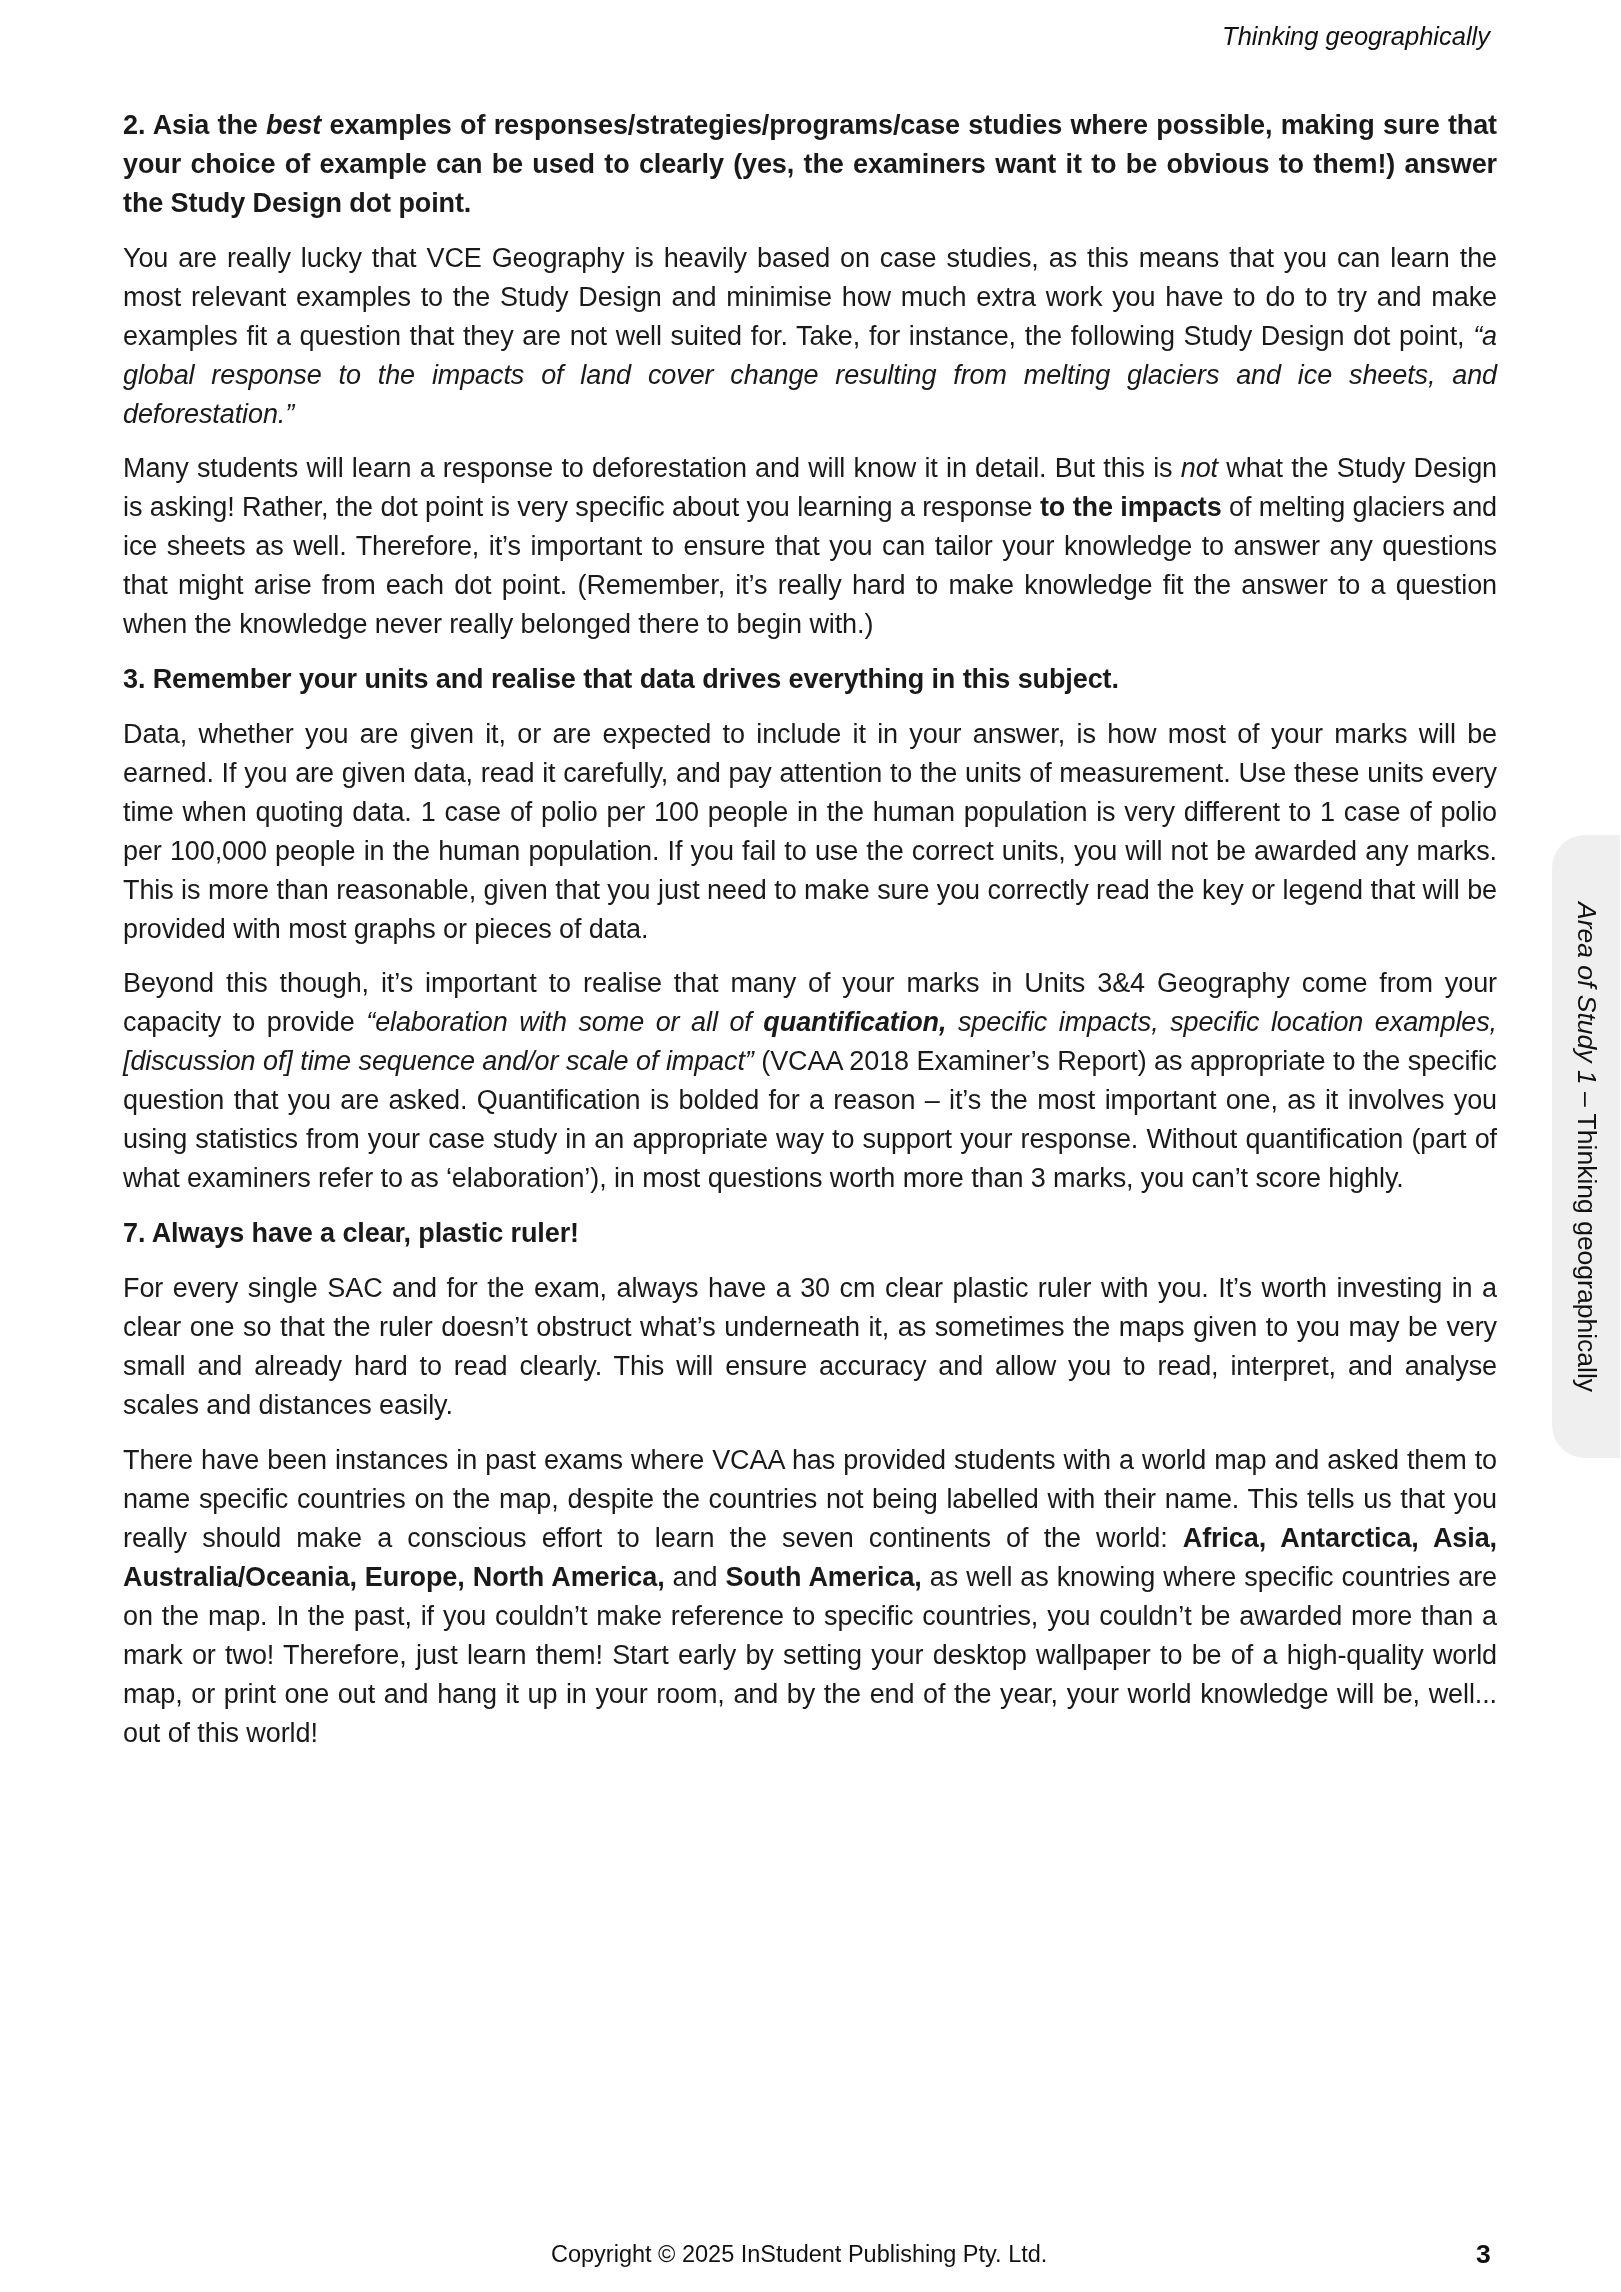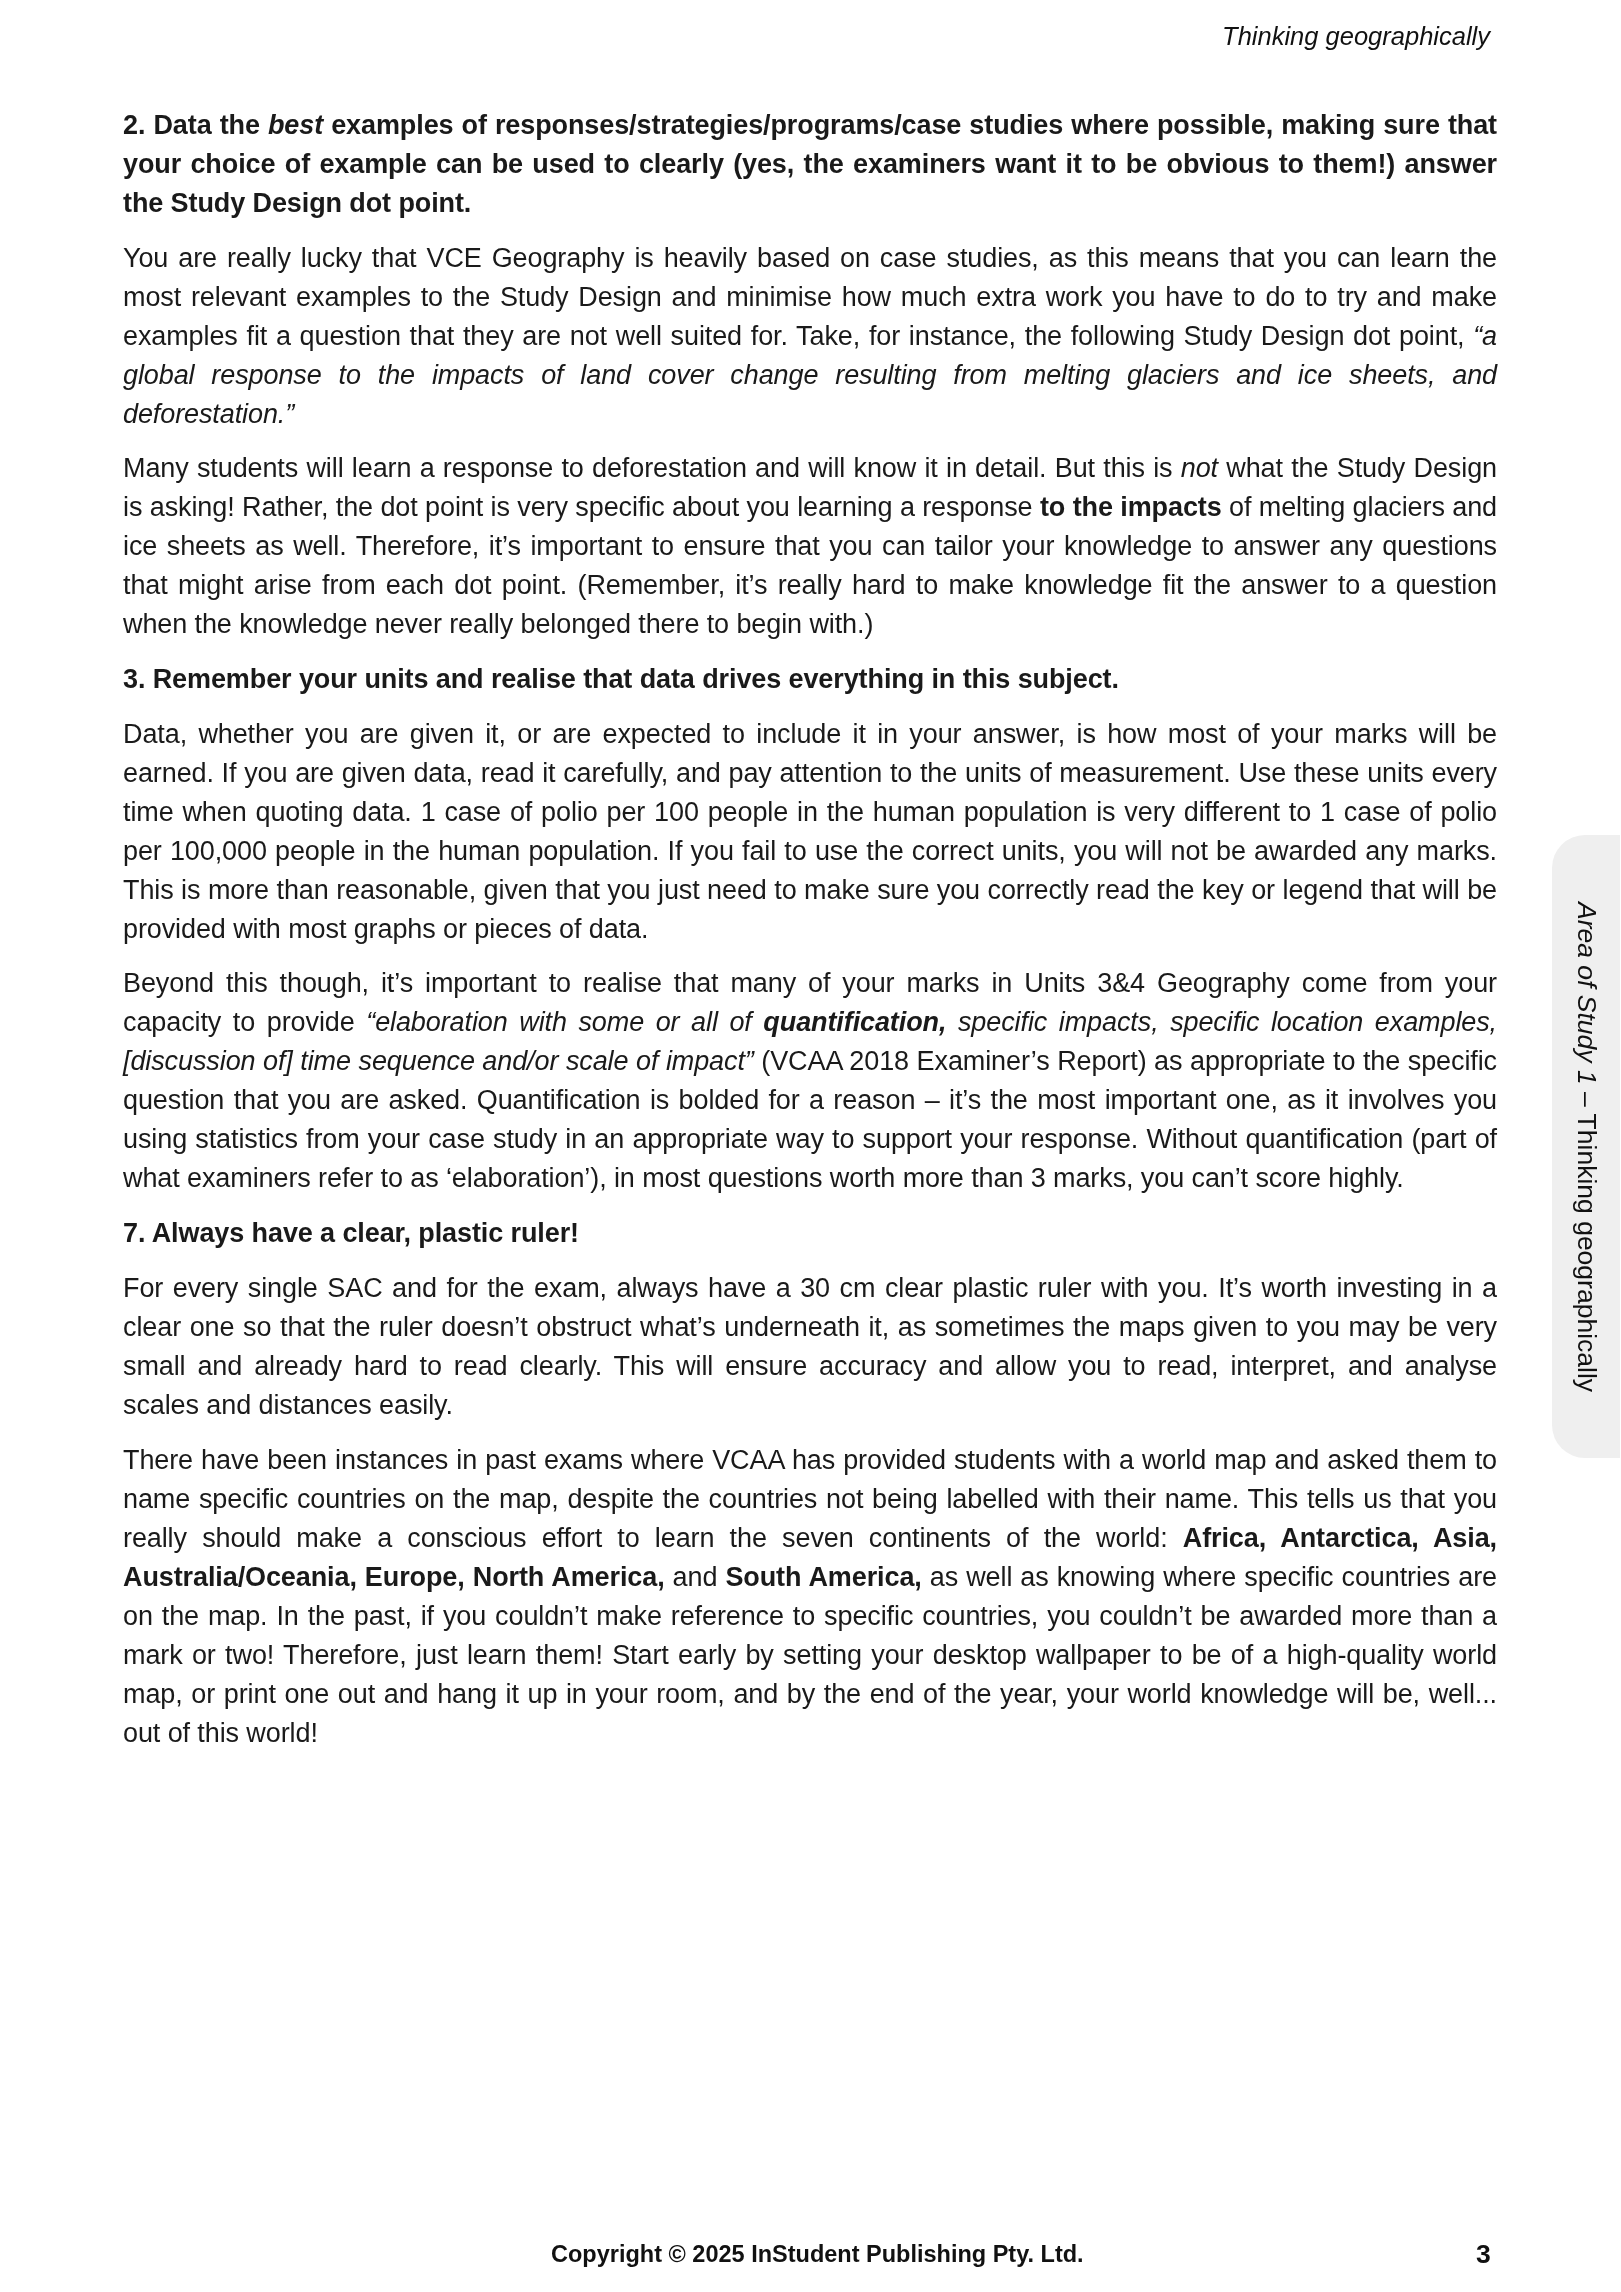--- a/index.html
+++ b/index.html
@@ -10,31 +10,31 @@
              text-align: justify; letter-spacing: -0.1px; }
   .content p { margin: 0 0 15.7px 0; }
   .content p.heading { font-weight: bold; margin-bottom: 15.7px; }
   .content i, .content em { }
   .content b { font-weight: bold; }
   .side-tab { position: absolute; left: 1552px; top: 835px; width: 68px; height: 623px;
               background: #efefef; border-radius: 33px 0 0 33px; }
   .side-tab-text { position: absolute; left: 50%; top: 50%; transform: translate(-50%, -50%) rotate(90deg);
                    white-space: nowrap; font-size: 26.5px; color: #111; }
   .footer { position: absolute; top: 2241px; left: 0; width: 1621px; font-size: 23.5px; color: #111; }
-  .footer .copyright { position: absolute; left: 551px; font-weight: bold; }
+  .footer .copyright { position: absolute; left: 551px; }
   .footer .page-no { position: absolute; left: 1476px; font-weight: bold; font-size: 26.5px; top: -2px; }
 </style>
 </head>
 <body>
 
 <div class="running-head">Thinking geographically</div>
 
 <div class="content">
 
-  <p class="heading"><span>2.</span><span> Data the </span><i>best</i><span> examples of responses/strategies/programs/case studies where possible, making sure that your choice of example can be used to clearly (yes, the examiners want it to be obvious to them!) answer the Study Design dot point.</span></p>
+  <p class="heading"><span>2.</span><span> Asia the </span><i>best</i><span> examples of responses/strategies/programs/case studies where possible, making sure that your choice of example can be used to clearly (yes, the examiners want it to be obvious to them!) answer the Study Design dot point.</span></p>
 
   <p><span>You are really lucky that VCE Geography is heavily based on case studies, as this means that you can learn the most relevant examples to the Study Design and minimise how much extra work you have to do to try and make examples fit a question that they are not well suited for.  Take, for instance, the following Study Design dot point, </span><i>“a global response to the impacts of land cover change resulting from melting glaciers and ice sheets, and deforestation.”</i></p>
 
   <p><span>Many students will learn a response to deforestation and will know it in detail.  But this is </span><i>not</i><span> what the Study Design is asking! Rather, the dot point is very specific about you learning a response </span><b>to the impacts</b><span> of melting glaciers and ice sheets as well.  Therefore, it’s important to ensure that you can tailor your knowledge to answer any questions that might arise from each dot point.  (Remember, it’s really hard to make knowledge fit the answer to a question when the knowledge never really belonged there to begin with.)</span></p>
 
   <p class="heading">3. Remember your units and realise that data drives everything in this subject.</p>
 
   <p>Data, whether you are given it, or are expected to include it in your answer, is how most of your marks will be earned. If you are given data, read it carefully, and pay attention to the units of measurement. Use these units every time when quoting data. 1 case of polio per 100 people in the human population is very different to 1 case of polio per 100,000 people in the human population. If you fail to use the correct units, you will not be awarded any marks. This is more than reasonable, given that you just need to make sure you correctly read the key or legend that will be provided with most graphs or pieces of data.</p>
 
   <p><span>Beyond this though, it’s important to realise that many of your marks in Units 3&amp;4 Geography come from your capacity to provide </span><i><span>“elaboration with some or all of </span><b>quantification,</b><span> specific impacts, specific location examples, [discussion of] time sequence and/or scale of impact”</span></i><span> (VCAA 2018 Examiner’s Report) as appropriate to the specific question that you are asked. Quantification is bolded for a reason – it’s the most important one, as it involves you using statistics from your case study in an appropriate way to support your response. Without quantification (part of what examiners refer to as ‘elaboration’), in most questions worth more than 3 marks, you can’t score highly.</span></p>

